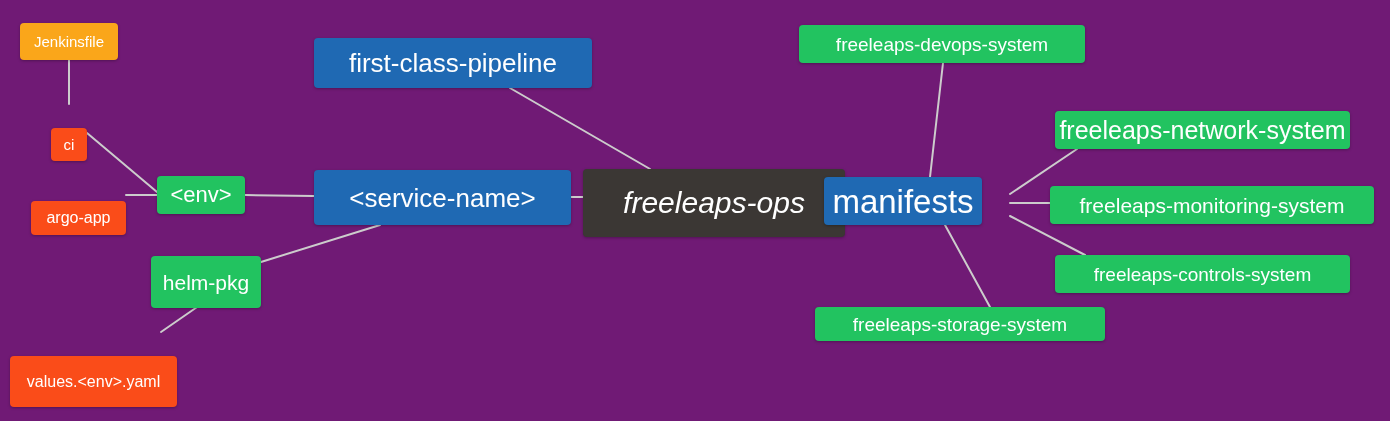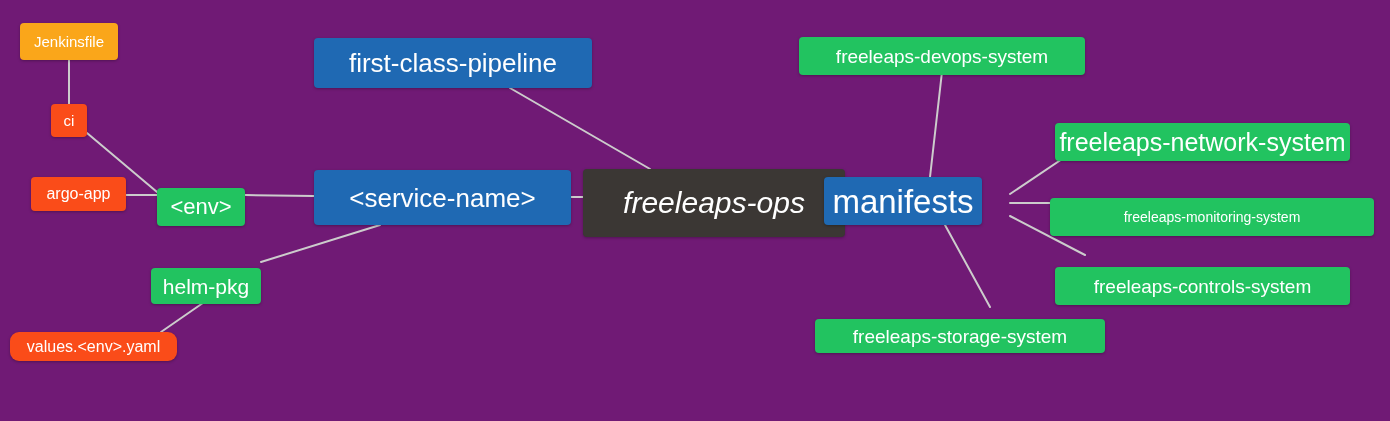--- a/index.html
+++ b/index.html
@@ -31,23 +31,23 @@
     justify-content: center;
     color: #ffffff;
     border-radius: 4px;
     white-space: nowrap;
     box-shadow: 0 1px 3px rgba(0,0,0,0.28);
     line-height: 1;
     text-align: center;
   }
   .n-root   { background: #3b3734; font-style: italic; }
   .n-blue   { background: #1f69b3; }
-  .n-green  { background: #22c360; margin-top: 12px; }
+  .n-green  { background: #22c360; }
   .n-orange { background: #faa61a; }
-  .n-red    { background: #fa4c19; }
+  .n-red    { background: #fa4c19; margin-top: 24px; }
 </style>
 </head>
 <body>
 
 <div id="canvas">
   <svg id="edge-layer">
       <line x1="69" y1="60" x2="69" y2="104" stroke="#cccccc" stroke-width="2" stroke-linecap="round"></line>
       <line x1="87" y1="133" x2="157" y2="192" stroke="#cccccc" stroke-width="2" stroke-linecap="round"></line>
       <line x1="126" y1="195" x2="157" y2="195" stroke="#cccccc" stroke-width="2" stroke-linecap="round"></line>
       <line x1="245" y1="195" x2="314" y2="196" stroke="#cccccc" stroke-width="2" stroke-linecap="round"></line>
@@ -60,25 +60,25 @@
       <line x1="1010" y1="194" x2="1077" y2="149" stroke="#cccccc" stroke-width="2" stroke-linecap="round"></line>
       <line x1="1010" y1="203" x2="1050" y2="203" stroke="#cccccc" stroke-width="2" stroke-linecap="round"></line>
       <line x1="1010" y1="216" x2="1085" y2="255" stroke="#cccccc" stroke-width="2" stroke-linecap="round"></line>
       <line x1="945" y1="225" x2="990" y2="307" stroke="#cccccc" stroke-width="2" stroke-linecap="round"></line>
     </svg>
   <div id="node-layer">
       <div class="node n-orange" style="left: 20px; top: 23px; width: 98px; height: 37px; font-size: 15px;">Jenkinsfile</div>
       <div class="node n-red" style="left: 51px; top: 104px; width: 36px; height: 33px; font-size: 15px;">ci</div>
       <div class="node n-red" style="left: 31px; top: 177px; width: 95px; height: 34px; font-size: 16px;">argo-app</div>
       <div class="node n-green" style="left: 157px; top: 176px; width: 88px; height: 38px; font-size: 22px;">&lt;env&gt;</div>
-      <div class="node n-green" style="left: 151px; top: 256px; width: 110px; height: 36px; font-size: 21px;">helm-pkg</div>
-      <div class="node n-red" style="left: 10px; top: 332px; width: 167px; height: 29px; font-size: 16px; border-radius: 9px;">values.&lt;env&gt;.yaml</div>
+      <div class="node n-green" style="left: 151px; top: 256px; width: 110px; height: 52px; font-size: 21px;">helm-pkg</div>
+      <div class="node n-red" style="left: 10px; top: 332px; width: 167px; height: 51px; font-size: 16px;">values.&lt;env&gt;.yaml</div>
       <div class="node n-blue" style="left: 314px; top: 38px; width: 278px; height: 50px; font-size: 26px;">first-class-pipeline</div>
       <div class="node n-blue" style="left: 314px; top: 170px; width: 257px; height: 55px; font-size: 26px;">&lt;service-name&gt;</div>
       <div class="node n-root" style="left: 583px; top: 169px; width: 262px; height: 68px; font-size: 30px;">freeleaps-ops</div>
       <div class="node n-blue" style="left: 824px; top: 177px; width: 158px; height: 48px; font-size: 33px;">manifests</div>
       <div class="node n-green" style="left: 799px; top: 25px; width: 286px; height: 38px; font-size: 19px;">freeleaps-devops-system</div>
       <div class="node n-green" style="left: 1055px; top: 111px; width: 295px; height: 38px; font-size: 25px;">freeleaps-network-system</div>
-      <div class="node n-green" style="left: 1050px; top: 186px; width: 324px; height: 38px; font-size: 14px;">freeleaps-monitoring-system</div>
+      <div class="node n-green" style="left: 1050px; top: 186px; width: 324px; height: 38px; font-size: 21px;">freeleaps-monitoring-system</div>
       <div class="node n-green" style="left: 1055px; top: 255px; width: 295px; height: 38px; font-size: 19px;">freeleaps-controls-system</div>
       <div class="node n-green" style="left: 815px; top: 307px; width: 290px; height: 34px; font-size: 19px;">freeleaps-storage-system</div>
     </div>
 </div>
 
 </body></html>

